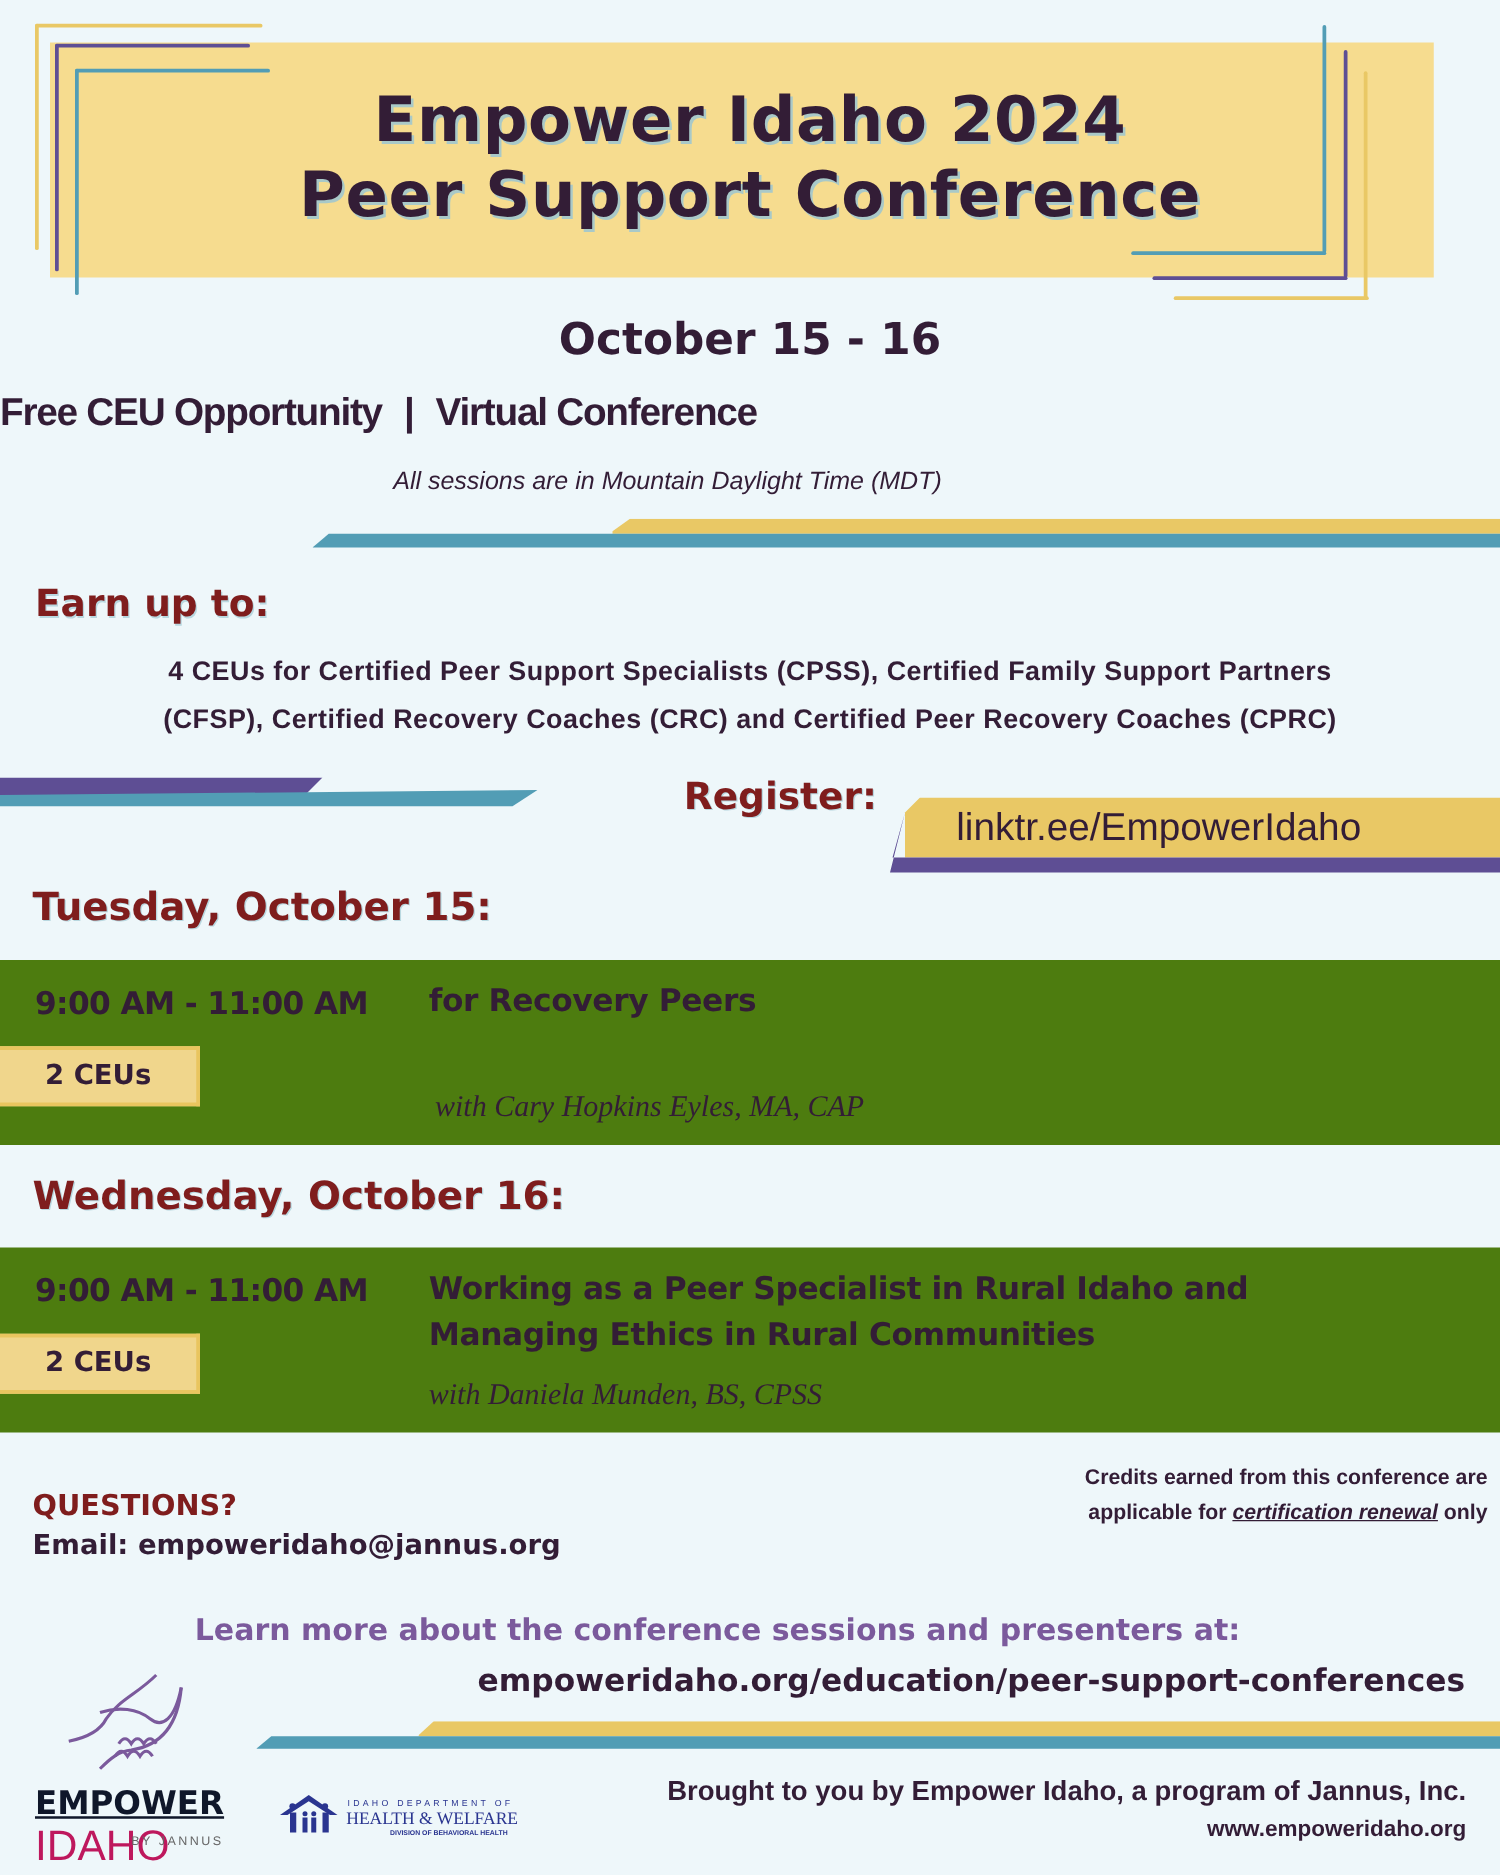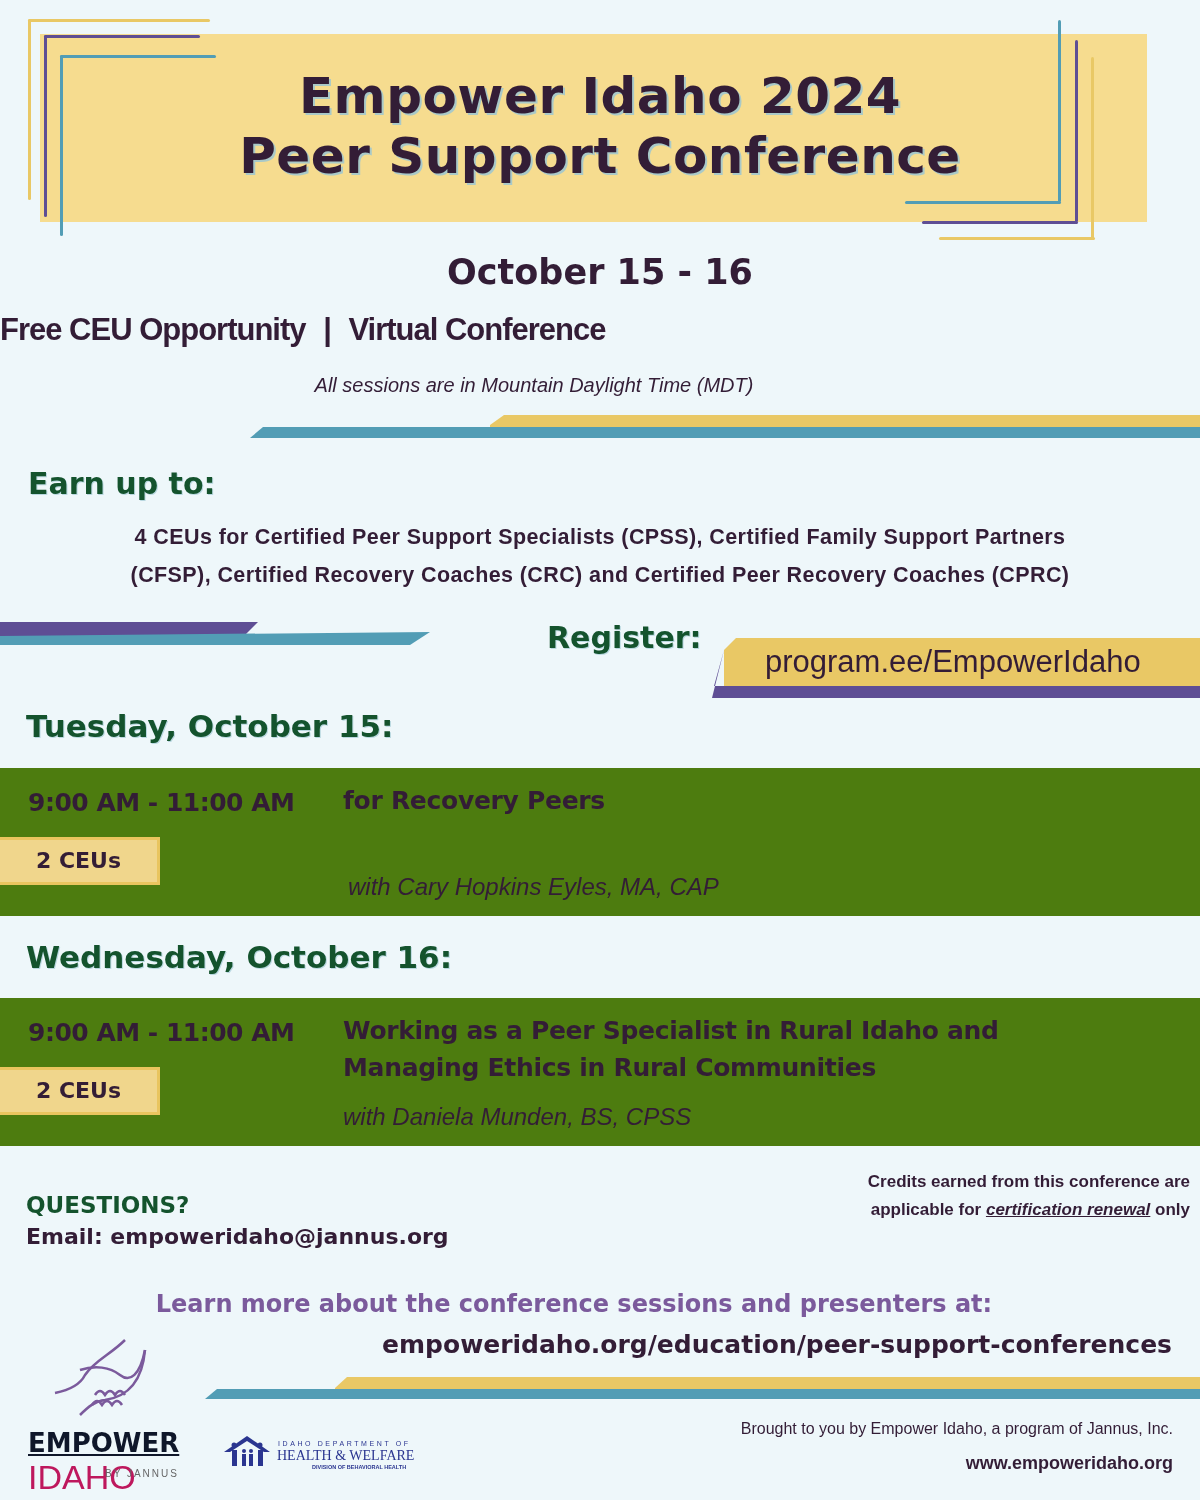--- a/index.html
+++ b/index.html
@@ -8,37 +8,37 @@
   .line { position:absolute; border-radius:2px; }
 
   
   .title-box { position:absolute; left:40px; top:34px; width:1107px; height:188px; background:#f6dc8f; }
   .title { position:absolute; left:0; top:66px; width:1200px; text-align:center; font-family:"DejaVu Sans", sans-serif; font-weight:bold; font-size:50px; line-height:60px; color:#331d36; text-shadow:2px 2px 0 #a9c9c8; letter-spacing:0.5px; }
 
   .dates { position:absolute; left:0; top:252px; width:1200px; text-align:center; font-family:"DejaVu Sans", sans-serif; font-weight:bold; font-size:35px; color:#331d36; }
   .subline { position:absolute; left:0; top:312px; width:1200px; text-align:left; font-weight:bold; font-size:31px; letter-spacing:-1px; color:#331d36; }
   .tz { position:absolute; left:0; top:374px; width:1068px; text-align:center; font-style:italic; font-size:20px; color:#331d36; }
 
-  .h-purple { position:absolute; font-family:"DejaVu Sans", sans-serif; font-weight:bold; color:#14532d; text-shadow:1px 1px 0 #b9d8e0; }
+  .h-purple { position:absolute; font-family:"DejaVu Sans", sans-serif; font-weight:bold; color:#7f1d1d; text-shadow:1px 1px 0 #b9d8e0; }
   .earn-body { position:absolute; left:0; top:518px; width:1200px; text-align:center; font-weight:bold; font-size:21.5px; line-height:38px; color:#331d36; letter-spacing:0.4px; }
   .reg-text { position:absolute; left:765px; top:644px; font-size:31px; color:#331d36; }
 
   .session { position:absolute; left:0; width:1200px; background:#4d7c0f; }
   .time { position:absolute; left:28px; font-family:"DejaVu Sans", sans-serif; font-weight:bold; font-size:25px; color:#331d36; letter-spacing:-0.5px; }
   .ceu { position:absolute; left:0; width:160px; height:48px; background:#f0d68c; border:3px solid #e9c55f; border-left:none; font-family:"DejaVu Sans", sans-serif; font-weight:bold; font-size:22px; text-align:center; line-height:42px; color:#331d36; }
   .s-title { position:absolute; left:343px; font-family:"DejaVu Sans", sans-serif; font-weight:bold; font-size:25px; line-height:37px; color:#331d36; letter-spacing:-0.3px; }
-  .s-by { position:absolute; font-style:italic; font-size:24px; color:#331d36; }
+  .s-by { position:absolute; font-style:italic; font-size:24px; color:#331d36;font-family:Liberation Serif, serif; }
 
   .credits { position:absolute; right:10px; top:1168px; width:380px; text-align:right; font-weight:bold; font-size:17px; line-height:28px; color:#331d36; }
   .credits u { font-style:italic; }
 
   .q-email { position:absolute; left:26px; top:1224px; font-family:"DejaVu Sans", sans-serif; font-weight:bold; font-size:22px; color:#331d36; }
   .learn { position:absolute; left:0; top:1290px; width:1148px; text-align:center; font-family:"DejaVu Sans", sans-serif; font-weight:bold; font-size:24px; color:#7b5a9c; }
   .learn-url { position:absolute; left:0; top:1330px; width:1172px; text-align:right; font-family:"DejaVu Sans", sans-serif; font-weight:bold; font-size:25px; color:#331d36; }
-  .brought { position:absolute; right:27px; top:1420px; font-weight:normal; font-size:16px; color:#331d36; }
+  .brought { position:absolute; right:27px; top:1420px; font-weight:bold; font-size:22px; color:#331d36; }
   .www { position:absolute; right:27px; top:1453px; font-weight:bold; font-size:18px; color:#331d36; }
 
   .logo-empower { position:absolute; left:28px; top:1428px; font-family:"DejaVu Sans", sans-serif; font-weight:bold; font-size:26px; color:#0f172a; letter-spacing:0px;text-decoration:underline; }
   .logo-idaho { position:absolute; left:28px; top:1458px; font-size:34px; color:#be185d; letter-spacing:0px; }
   .logo-by { position:absolute; left:105px; top:1468px; font-size:10px; letter-spacing:2px; color:#666; }
   .hw-top { position:absolute; left:278px; top:1440px; font-size:7px; letter-spacing:2.6px; color:#2a3590; }
   .hw-main { position:absolute; left:277px; top:1448px; font-family:"Liberation Serif", serif; font-size:14px; color:#2a3590; }
   .hw-sub { position:absolute; left:312px; top:1464px; font-size:5.5px; color:#2a3590; font-weight:bold; }
 </style>
 </head>
@@ -87,21 +87,21 @@
 <svg class="abs" style="left:0;top:622px;" width="430" height="25">
   <polygon points="0,0 258,0 244,14 0,14" fill="#5e4e94"></polygon>
   <polygon points="0,14 430,10 410,23 0,23" fill="#529db5"></polygon>
 </svg>
 
 <div class="h-purple" style="left:547px;top:620px;font-size:30px;">Register:</div>
 <svg class="abs" style="left:712px;top:638px;" width="488" height="62">
   <polygon points="12,12 24,0 488,0 488,48 12,48" fill="#e9c865"></polygon>
   <polygon points="12,12 0,60 488,60 488,48 2,48" fill="#5e4e94"></polygon>
 </svg>
-<a class="reg-text" style="text-decoration:none;">program.ee/EmpowerIdaho</a>
+<a class="reg-text" style="text-decoration:none;">linktr.ee/EmpowerIdaho</a>
 
 <div class="h-purple" style="left:26px;top:708px;font-size:31px;">Tuesday, October 15:</div>
 <div class="session" style="top:768px;height:148px;">
   <div class="time" style="top:20px;">9:00 AM - 11:00 AM</div>
   <div class="ceu" style="top:69px;">2 CEUs</div>
   <div class="s-title" style="top:14px;">
     <div>for Recovery Peers</div>
   </div>
   <div class="s-by" style="left:348px;top:105px;">with Cary Hopkins Eyles, MA, CAP</div>
 </div>

